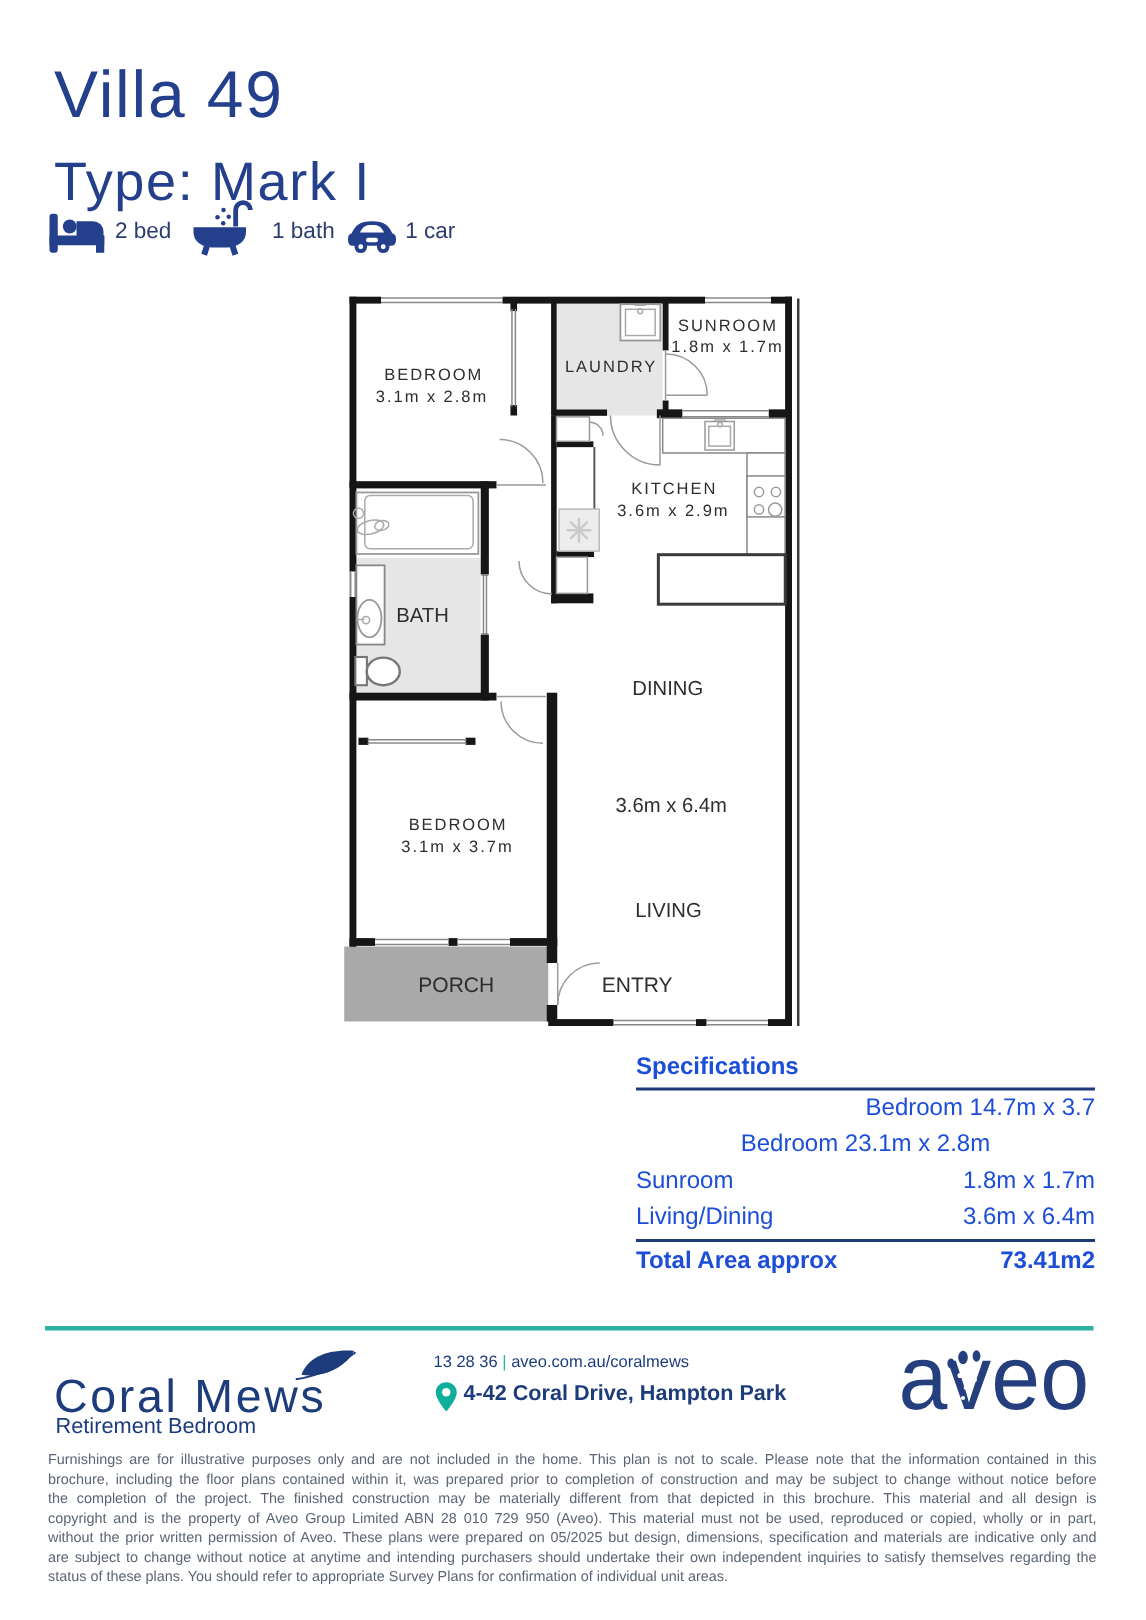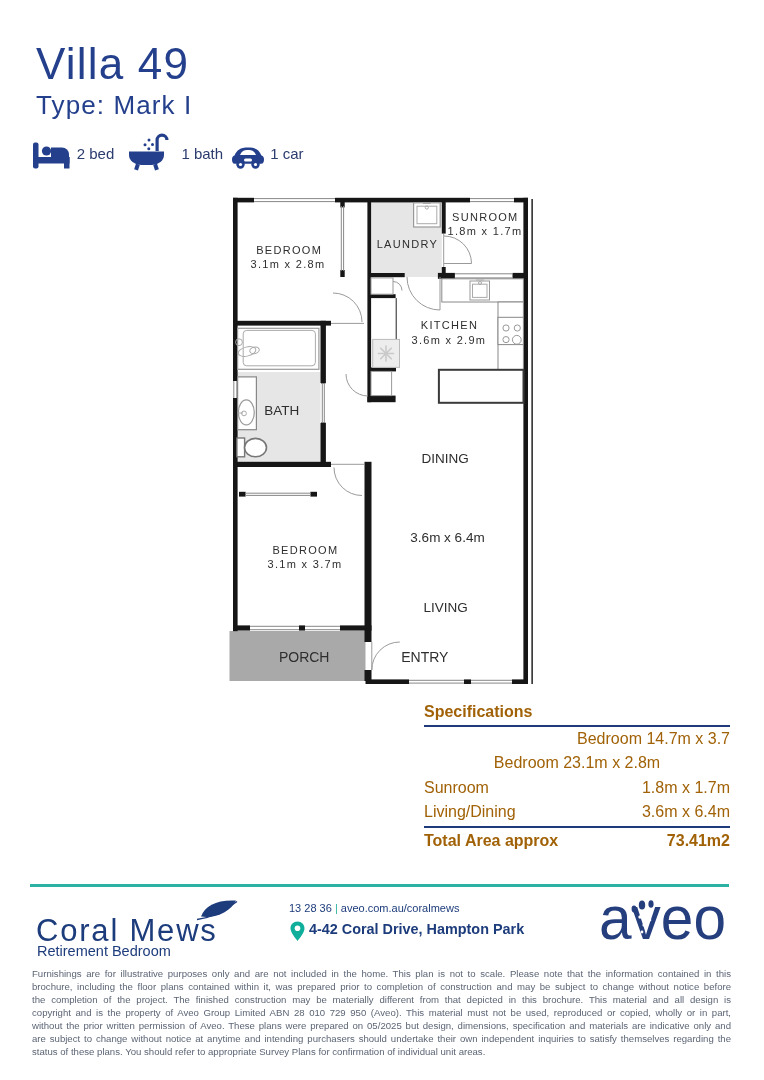--- a/index.html
+++ b/index.html
@@ -5,21 +5,21 @@
   html,body{margin:0;padding:0;}
   body{width:764px;height:1080px;position:relative;background:#ffffff;
        font-family:"Liberation Sans",sans-serif;overflow:hidden;}
   .abs{position:absolute;}
   .navy{color:#24408c;}
 </style>
 </head>
 <body>
 
 <div class="abs navy" style="left:36px;top:39px;font-size:44px;letter-spacing:1.2px;">Villa 49</div>
-<div class="abs navy" style="left:36px;top:90px;font-size:26px;letter-spacing:1.1px;">Type: Mark I</div>
+<div class="abs navy" style="left:36px;top:100px;font-size:36px;letter-spacing:1.1px;">Type: Mark I</div>
 
 <svg class="abs" style="left:0;top:0;" width="330" height="185" viewBox="0 0 330 185">
   <g fill="#24408c">
 
     <rect x="33" y="142.5" width="5.5" height="26" rx="2"></rect>
     <circle cx="46.5" cy="151" r="4.6"></circle>
     <path d="M51 147.5 h11 a7 7 0 0 1 7 7 v5 h-18 z"></path>
     <rect x="33" y="157" width="36.5" height="6.5"></rect>
     <rect x="64" y="157" width="5.5" height="11.5"></rect>
 
@@ -229,21 +229,21 @@
       <text x="445.7" y="611.5">LIVING</text>
       <text x="281.7" y="414.5">BATH</text>
     </g>
     <g font-size="14px">
       <text x="304.2" y="661.5">PORCH</text>
       <text x="424.8" y="661.5">ENTRY</text>
     </g>
   </g>
 </svg>
 
-<div class="abs" style="left:424px;top:703px;width:306px;color:#a16207;font-size:16px;">
+<div class="abs" style="left:424px;top:703px;width:306px;color:#1d4ed8;font-size:16px;">
   <div style="font-weight:bold;">Specifications</div>
   <div style="height:2.2px;background:#1e3a7a;margin-top:4px;"></div>
   <div style="display:flex;justify-content:flex-end;margin-top:1.5px;line-height:19px;">
       <span>Bedroom 1</span>
       <span>4.7m x 3.7</span>
     </div>
   <div style="display:flex;justify-content:center;margin-top:5.5px;line-height:19px;">
       <span>Bedroom 2</span>
       <span>3.1m x 2.8m</span>
     </div>

